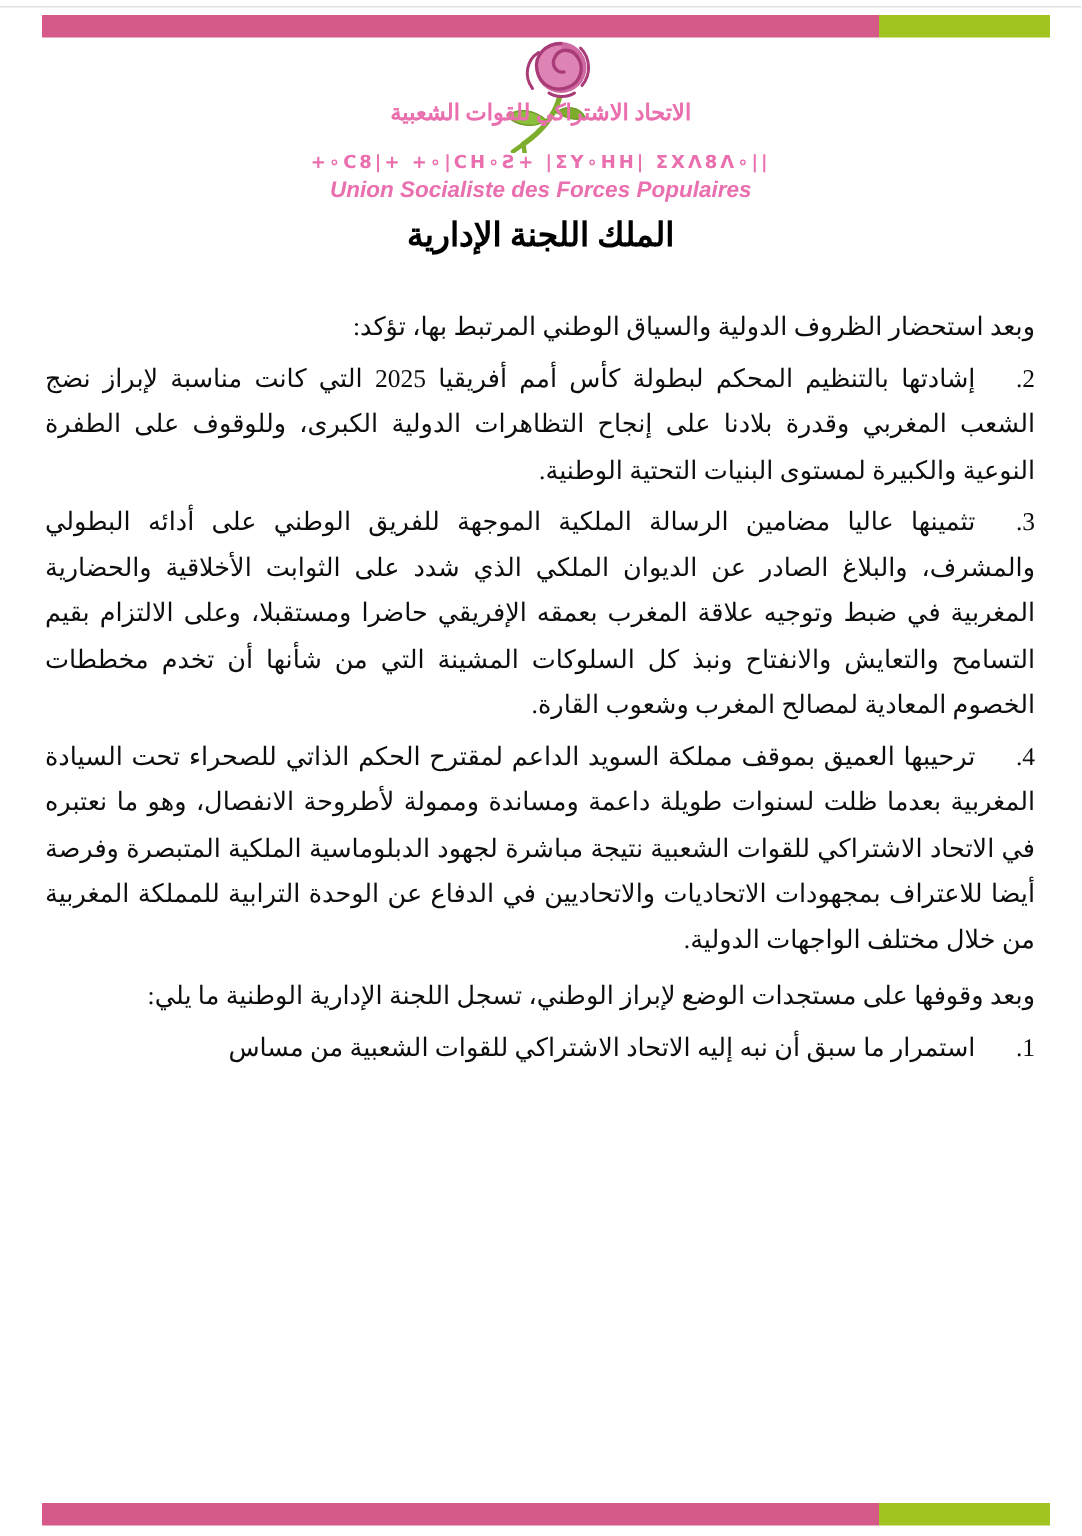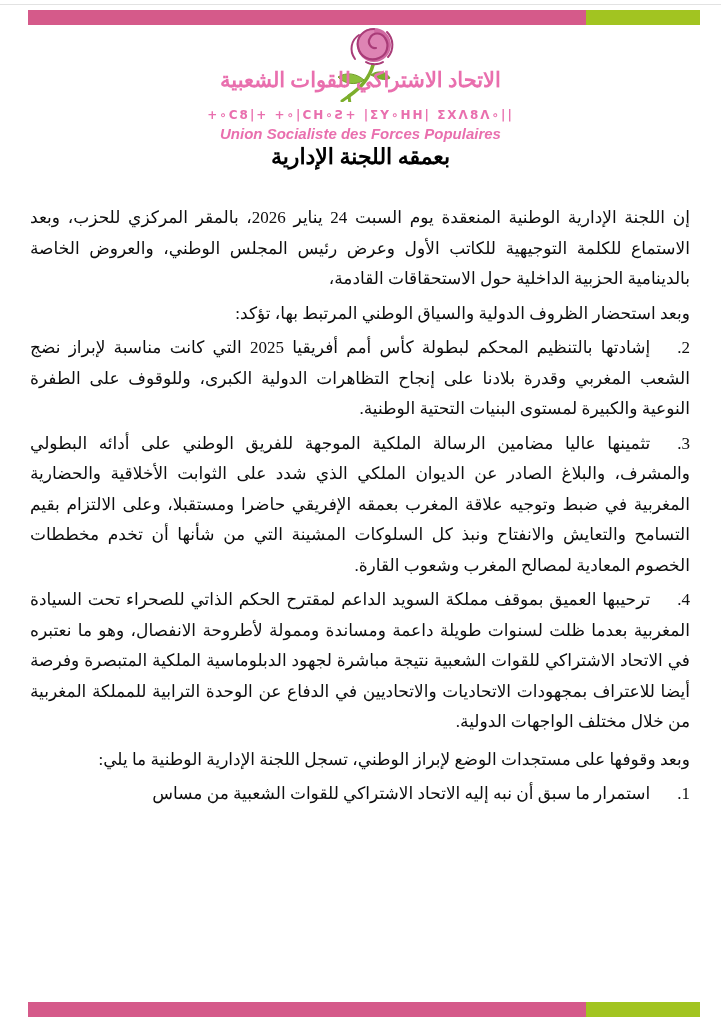--- a/index.html
+++ b/index.html
@@ -6,21 +6,21 @@
   .page{position:relative;width:721px;height:1024px;background:#ffffff;overflow:hidden;
         font-family:"Liberation Serif","DejaVu Serif",serif;color:#111;}
   .top-rule{position:absolute;top:4px;left:0;right:0;height:1px;background:#e2e2e2;}
   .bar{position:absolute;left:28px;width:672px;height:15px;display:flex;}
   .bar-top{top:10px;}
   .bar-bottom{top:1002px;}
   .seg-pink{width:558px;height:100%;}
   .seg-green{width:114px;height:100%;}
   .rose{position:absolute;left:326px;top:18px;}
   .logo{position:absolute;top:68px;left:0;right:0;text-align:center;line-height:1.15;}
-  .logo-ar{font-size:21px;font-weight:bold;}
+  .logo-ar{font-size:15px;font-weight:bold;}
   .logo-tif{font-size:12px;font-weight:bold;letter-spacing:2px;margin-top:17px;
             font-family:"DejaVu Sans","Liberation Sans",sans-serif;}
   .logo-fr{font-size:15px;font-weight:bold;margin-top:2px;
            font-family:"Liberation Sans","DejaVu Sans",sans-serif;font-style:italic;}
   .title{position:absolute;top:144px;left:0;right:0;margin:0;text-align:center;
          font-size:22px;font-weight:bold;color:#000;}
   .body{position:absolute;top:203px;left:30px;width:660px;direction:rtl;
         font-size:17px;line-height:30.5px;text-align:justify;color:#0d0d0d;}
   .para{margin:0 0 4px 0;}
   .closing{margin-top:7px;}
@@ -48,25 +48,24 @@
     <path d="M48 11 C37 11 30 20 32 29 C34 39 44 44 53 40 C61 37 64 27 59 20 C55 14 47 14 44 20 C41 25 45 31 50 30" fill="#de84b4" stroke="#a93c78" stroke-width="2.2" stroke-linecap="round"></path>
     <path d="M33 17 C25 22 23 33 29 41 M61 14 C68 21 68 32 62 39 M40 44 C44 47 53 47 57 44" fill="none" stroke="#a93c78" stroke-width="2" stroke-linecap="round"></path>
   </svg>
 
   <div class="logo" style="color:#e96fae;">
     <div class="logo-ar">الاتحاد الاشتراكي للقوات الشعبية</div>
     <div class="logo-tif">+∘C8|+ +∘|CH∘Ƨ+ |ΣY∘HH| ΣXΛ8Λ∘||</div>
     <div class="logo-fr">Union Socialiste des Forces Populaires</div>
   </div>
 
-  <h1 class="title">بعمقه اللجنة الإدارية</h1>
+  <h1 class="title">الملك اللجنة الإدارية</h1>
 
   <div class="body" dir="rtl" lang="ar">
 
-    <p class="para">إن اللجنة الإدارية الوطنية المنعقدة يوم السبت 24 يناير 2026، بالمقر المركزي للحزب، وبعد الاستماع للكلمة التوجيهية للكاتب الأول وعرض رئيس المجلس الوطني، والعروض الخاصة بالدينامية الحزبية الداخلية حول الاستحقاقات القادمة،</p>
     <p class="para">وبعد استحضار الظروف الدولية والسياق الوطني المرتبط بها، تؤكد:</p>
 
 
     <div class="item"><span class="num">2.</span><span class="txt">إشادتها بالتنظيم المحكم لبطولة كأس أمم أفريقيا 2025 التي كانت مناسبة لإبراز نضج الشعب المغربي وقدرة بلادنا على إنجاح التظاهرات الدولية الكبرى، وللوقوف على الطفرة النوعية والكبيرة لمستوى البنيات التحتية الوطنية.</span></div>
 
     <div class="item"><span class="num">3.</span><span class="txt">تثمينها عاليا مضامين الرسالة الملكية الموجهة للفريق الوطني على أدائه البطولي والمشرف، والبلاغ الصادر عن الديوان الملكي الذي شدد على الثوابت الأخلاقية والحضارية المغربية في ضبط وتوجيه علاقة المغرب بعمقه الإفريقي حاضرا ومستقبلا، وعلى الالتزام بقيم التسامح والتعايش والانفتاح ونبذ كل السلوكات المشينة التي من شأنها أن تخدم مخططات الخصوم المعادية لمصالح المغرب وشعوب القارة.</span></div>
 
     <div class="item"><span class="num">4.</span><span class="txt">ترحيبها العميق بموقف مملكة السويد الداعم لمقترح الحكم الذاتي للصحراء تحت السيادة المغربية بعدما ظلت لسنوات طويلة داعمة ومساندة وممولة لأطروحة الانفصال، وهو ما نعتبره في الاتحاد الاشتراكي للقوات الشعبية نتيجة مباشرة لجهود الدبلوماسية الملكية المتبصرة وفرصة أيضا للاعتراف بمجهودات الاتحاديات والاتحاديين في الدفاع عن الوحدة الترابية للمملكة المغربية من خلال مختلف الواجهات الدولية.</span></div>
 
     <p class="para closing">وبعد وقوفها على مستجدات الوضع لإبراز الوطني، تسجل اللجنة الإدارية الوطنية ما يلي:</p>

